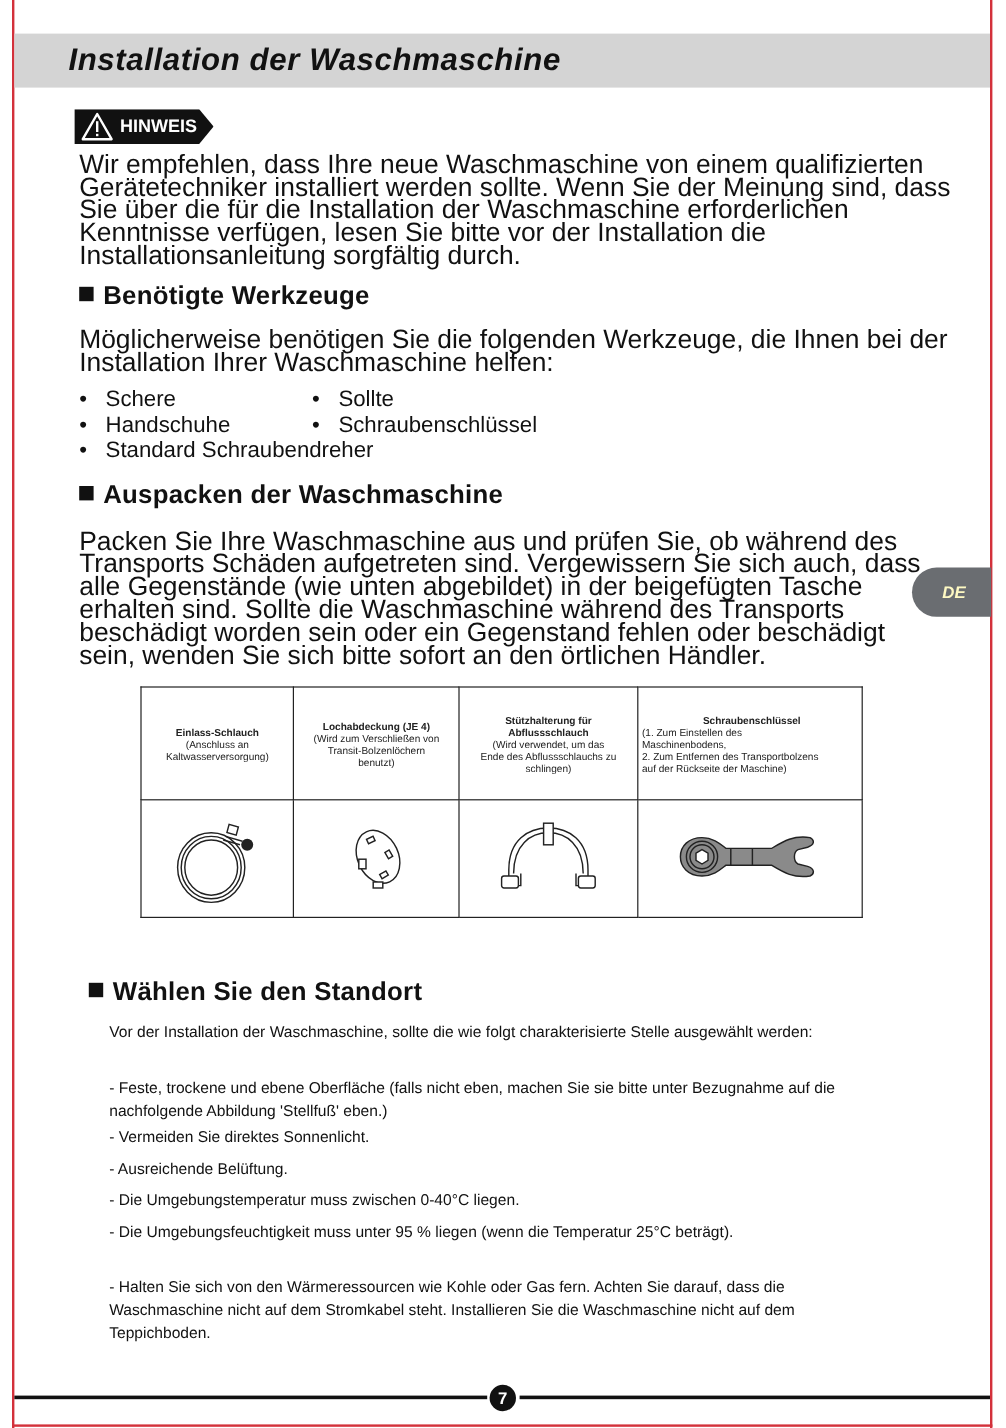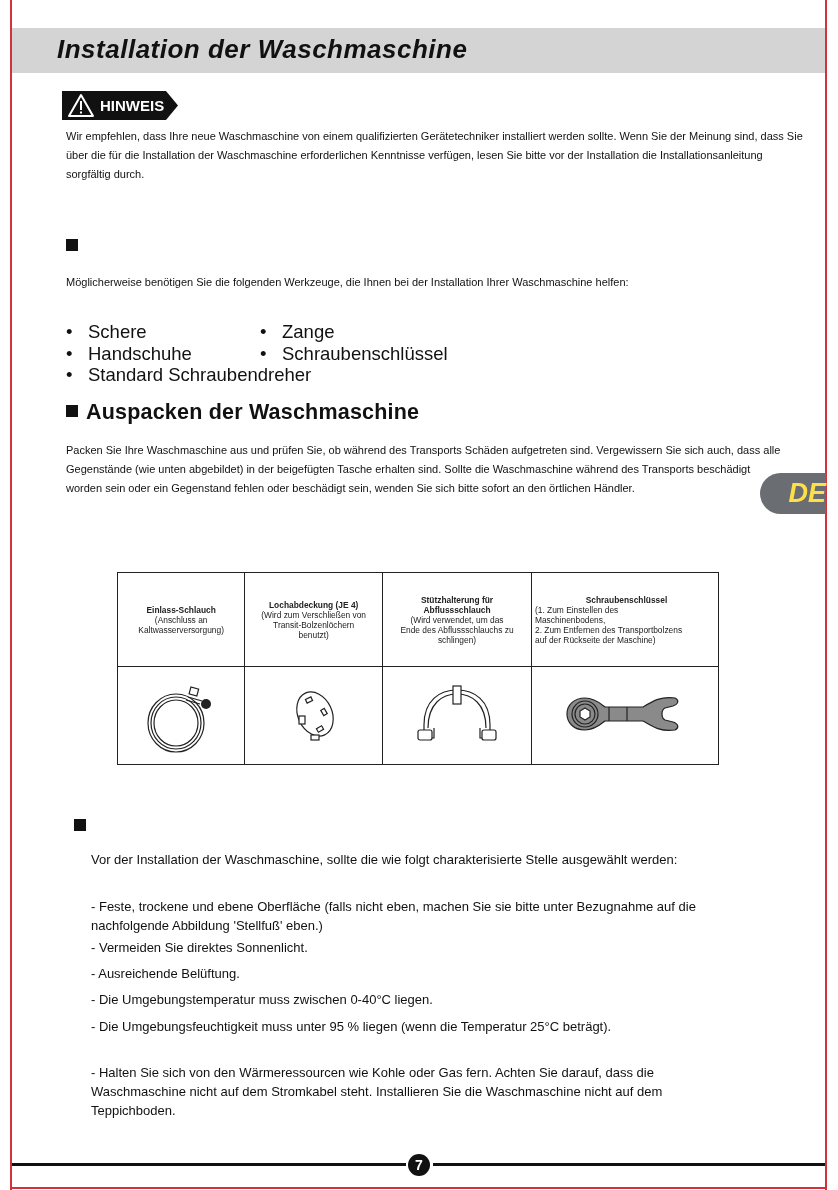--- a/index.html
+++ b/index.html
@@ -11,36 +11,36 @@
 
   .title-band { position: absolute; left: 12px; top: 28px; width: 813px; height: 45px; background: #d4d4d4; }
   .title { position: absolute; left: 57px; top: 33px; font-size: 26px; font-weight: bold; font-style: italic;
            letter-spacing: 0.5px; margin: 0; line-height: 32px; text-align: center; }
 
   .hinweis { position: absolute; left: 62px; top: 91px; height: 29px; width: 116px; }
   .hinweis svg { display: block; }
   .hinweis-label { position: absolute; left: 38px; top: 5px; color: #fff; font-weight: bold; font-size: 15px;
                    letter-spacing: 0px; line-height: 20px; }
 
-  .para { position: absolute; font-size: 11px; line-height: 19px; margin: 0; }
+  .para { position: absolute; font-size: 22px; line-height: 19px; margin: 0; }
   .p-intro { left: 66px; top: 127px; width: 740px; }
   .h2 { position: absolute; font-weight: bold; font-size: 21.5px; margin: 0; line-height: 26px; letter-spacing: 0.2px; }
   .h2 .sq { display: inline-block; width: 12px; height: 12px; background: #111; margin-right: 8px; vertical-align: 2px; }
   .h-werk { left: 66px; top: 233px; }
   .p-werk { left: 66px; top: 273px; width: 740px; }
   .tools { position: absolute; left: 66px; top: 321px; font-size: 18.5px; line-height: 21.5px; }
   .tools .col { position: absolute; top: 0; white-space: nowrap; }
   .tools .tool { display: block; }
   .tools .dot { display: inline-block; width: 22px; }
   .h-aus { left: 66px; top: 399px; }
   .p-aus { left: 66px; top: 441px; width: 720px; }
 
   .de-tab { position: absolute; left: 760px; top: 473px; width: 66px; height: 41px; background: #6a6d71;
-            border-radius: 21px 0 0 21px; color: #fde047; font-weight: bold; font-style: italic; font-size: 27px;
-            text-align: right; line-height: 41px; padding-left: 4px; box-sizing: border-box; }
+            border-radius: 21px 0 0 21px; color: #fef9c3; font-weight: bold; font-style: italic; font-size: 14px;
+            text-align: center; line-height: 41px; padding-left: 4px; box-sizing: border-box; }
 
   table.parts { position: absolute; left: 117px; top: 572px; width: 602px; border-collapse: collapse; }
   table.parts td { border: 1px solid #222; padding: 0; vertical-align: middle; text-align: center;
                    font-size: 8.4px; line-height: 10px; color: #222; }
   table.parts tr.txt td { height: 93px; }
   table.parts tr.img td { height: 97px; }
   table.parts td.c1 { width: 127px; }
   table.parts td.c2 { width: 138px; }
   table.parts td.c3 { width: 149px; }
   table.parts td.c4 { width: 184px; text-align: left; padding-left: 3px; }
@@ -81,31 +81,31 @@
       <polygon points="19,4 31,25 7,25" fill="none" stroke="#fff" stroke-width="2" stroke-linejoin="round"></polygon>
       <rect x="18" y="10" width="2" height="9" fill="#fff"></rect>
       <rect x="18" y="20.5" width="2" height="2" fill="#fff"></rect>
     </g>
   </svg>
   <span class="hinweis-label">HINWEIS</span>
 </div>
 
 <p class="para p-intro">Wir empfehlen, dass Ihre neue Waschmaschine von einem qualifizierten Gerätetechniker installiert werden sollte. Wenn Sie der Meinung sind, dass Sie über die für die Installation der Waschmaschine erforderlichen Kenntnisse verfügen, lesen Sie bitte vor der Installation die Installationsanleitung sorgfältig durch.</p>
 
-<h2 class="h2 h-werk"><span class="sq"></span></h2>
+<h2 class="h2 h-werk"><span class="sq"></span><span>Benötigte Werkzeuge</span></h2>
 <p class="para p-werk">Möglicherweise benötigen Sie die folgenden Werkzeuge, die Ihnen bei der Installation Ihrer Waschmaschine helfen:</p>
 
 <div class="tools">
   <div class="col" style="left:0;">
     <span class="tool"><span class="dot">•</span><span>Schere</span></span>
     <span class="tool"><span class="dot">•</span><span>Handschuhe</span></span>
     <span class="tool"><span class="dot">•</span><span>Standard Schraubendreher</span></span>
   </div>
   <div class="col" style="left:194px;">
-    <span class="tool"><span class="dot">•</span><span>Zange</span></span>
+    <span class="tool"><span class="dot">•</span><span>Sollte</span></span>
     <span class="tool"><span class="dot">•</span><span>Schraubenschlüssel</span></span>
   </div>
 </div>
 
 <h2 class="h2 h-aus"><span class="sq"></span><span>Auspacken der Waschmaschine</span></h2>
 <p class="para p-aus">Packen Sie Ihre Waschmaschine aus und prüfen Sie, ob während des Transports Schäden aufgetreten sind. Vergewissern Sie sich auch, dass alle Gegenstände (wie unten abgebildet) in der beigefügten Tasche erhalten sind. Sollte die Waschmaschine während des Transports beschädigt worden sein oder ein Gegenstand fehlen oder beschädigt sein, wenden Sie sich bitte sofort an den örtlichen Händler.</p>
 
 <div class="de-tab">DE</div>
 
 <table class="parts">
@@ -183,21 +183,21 @@
           <polygon points="24,18 29,21 29,27 24,30 19,27 19,21" fill="#fff"></polygon>
           <line x1="48" y1="17" x2="48" y2="31"></line>
           <line x1="66" y1="17" x2="66" y2="31"></line>
         </g>
       </svg>
     </td>
   </tr>
 </tbody>
   </table>
 
-<h2 class="h2 h-stand"><span class="sq"></span></h2>
+<h2 class="h2 h-stand"><span class="sq"></span><span>Wählen Sie den Standort</span></h2>
 <p class="p-loc p-loc1">Vor der Installation der Waschmaschine, sollte die wie folgt charakterisierte Stelle ausgewählt werden:</p>
 <p class="p-loc p-loc2">- Feste, trockene und ebene Oberfläche (falls nicht eben, machen Sie sie bitte unter Bezugnahme auf die nachfolgende Abbildung 'Stellfuß' eben.)</p>
 <p class="p-loc p-loc3">- Vermeiden Sie direktes Sonnenlicht.</p>
 <p class="p-loc p-loc4">- Ausreichende Belüftung.</p>
 <p class="p-loc p-loc5">- Die Umgebungstemperatur muss zwischen 0-40°C liegen.</p>
 <p class="p-loc p-loc6" style="width:560px;">- Die Umgebungsfeuchtigkeit muss unter 95 % liegen (wenn die Temperatur 25°C beträgt).</p>
 <p class="p-loc p-loc7" style="width:600px;">- Halten Sie sich von den Wärmeressourcen wie Kohle oder Gas fern. Achten Sie darauf, dass die Waschmaschine nicht auf dem Stromkabel steht. Installieren Sie die Waschmaschine nicht auf dem Teppichboden.</p>
 
 <div class="footer-line-left"></div>
 <div class="page-num">7</div>

